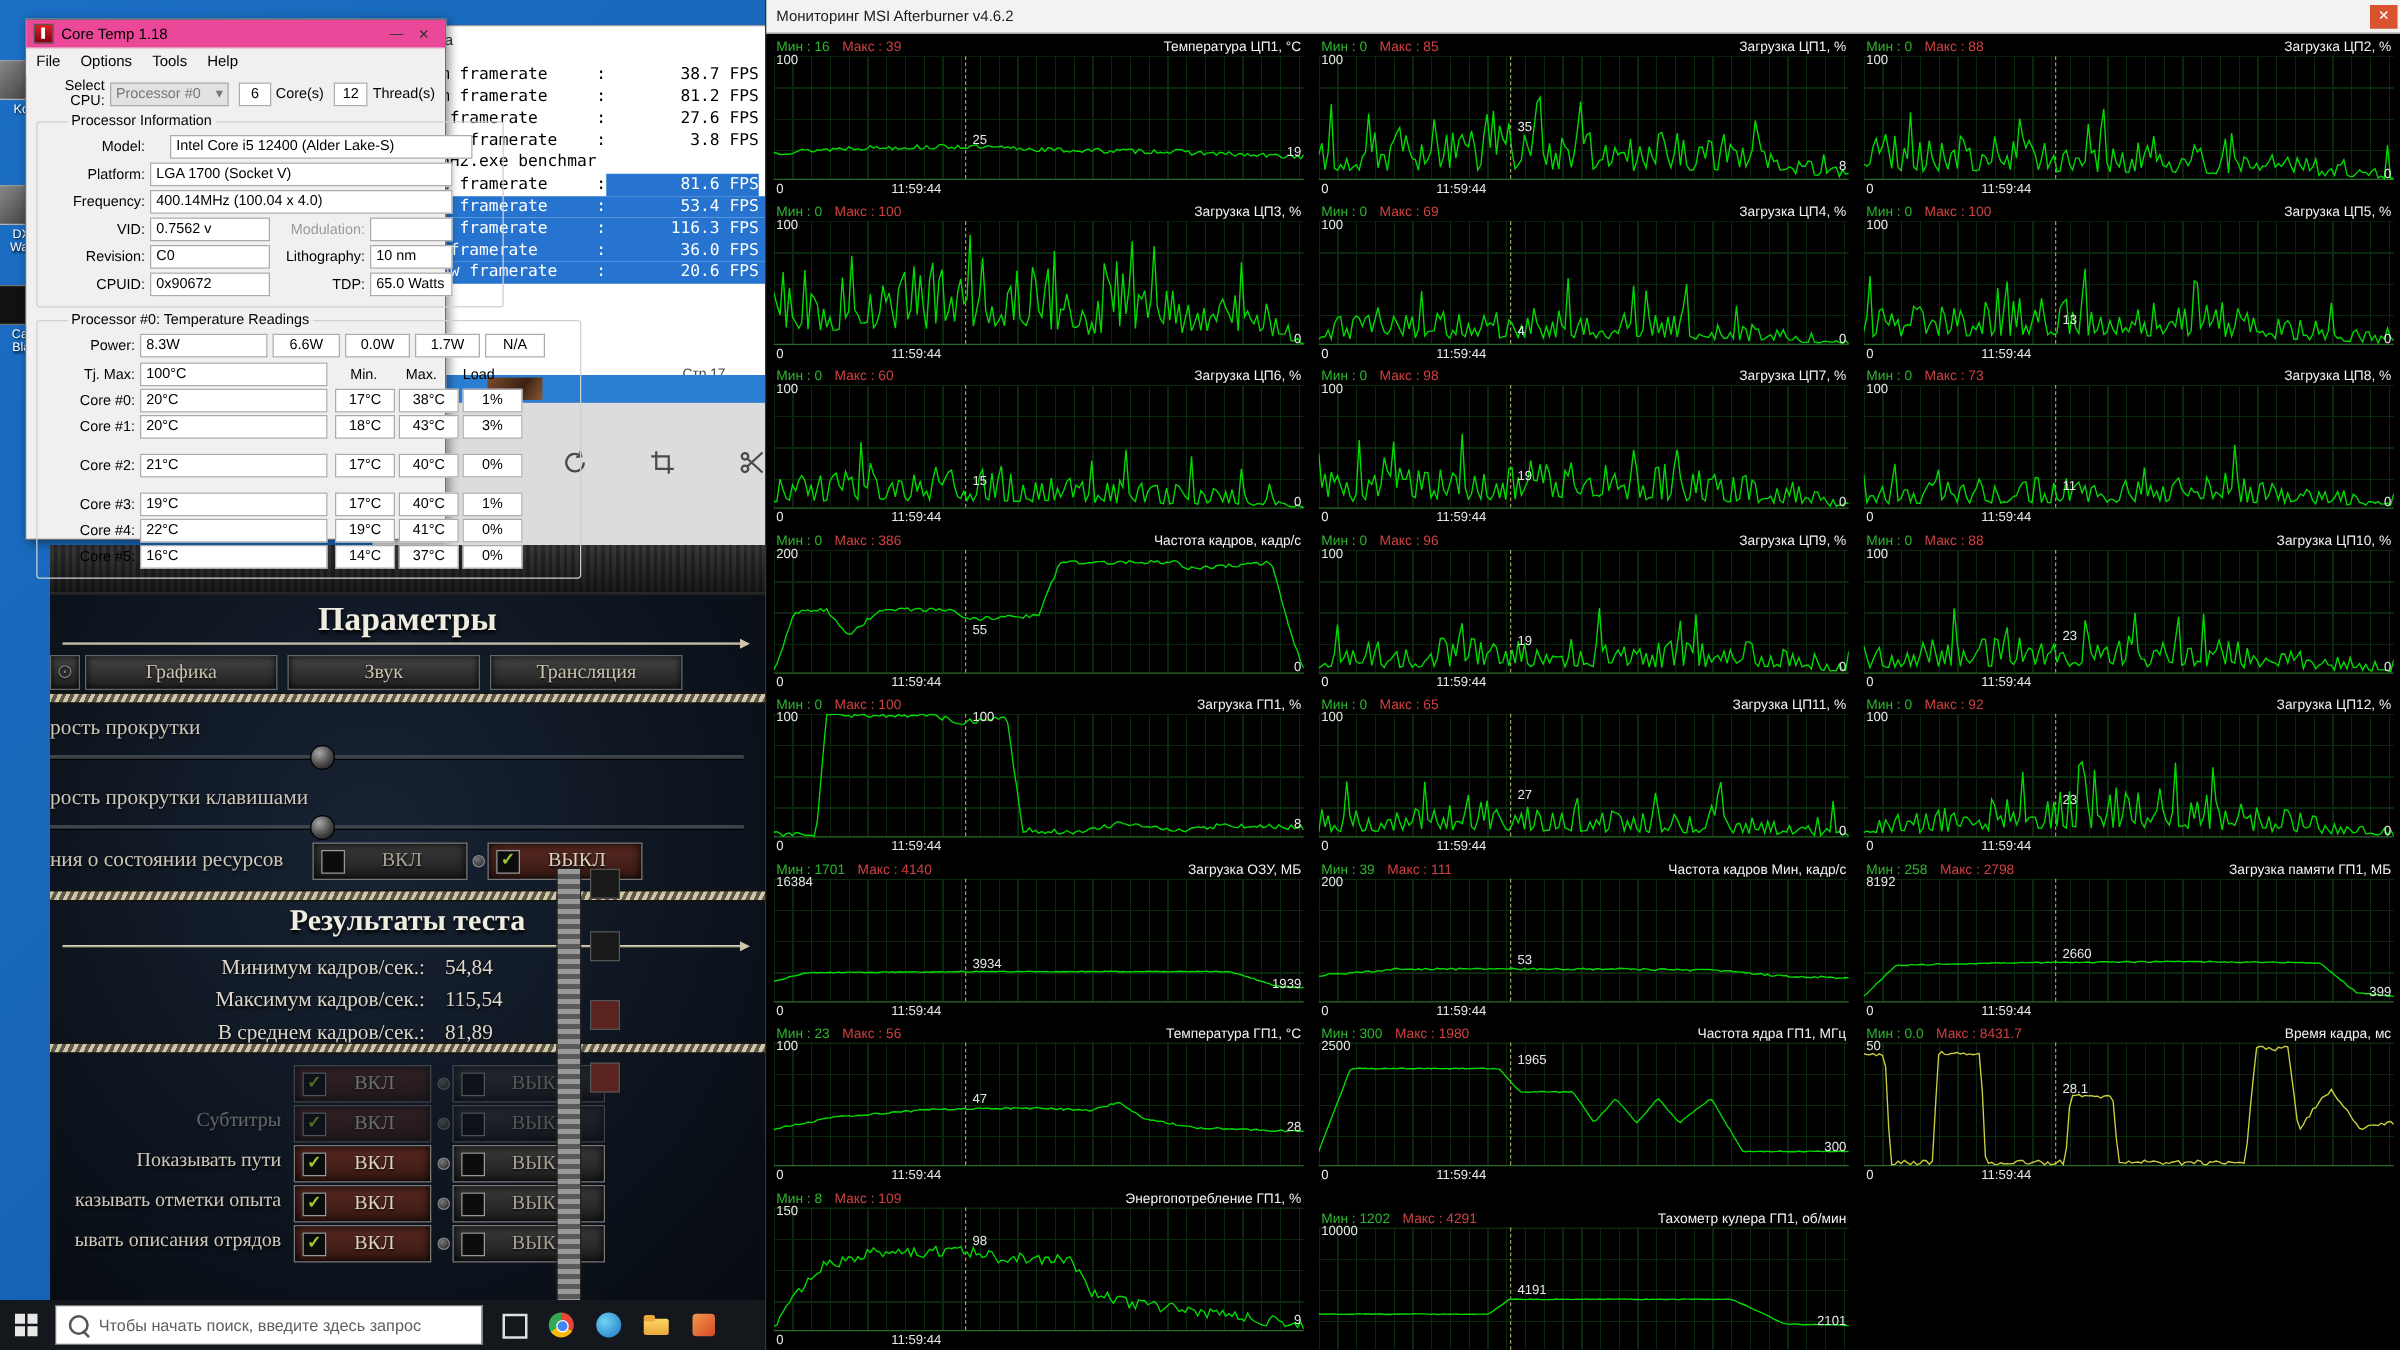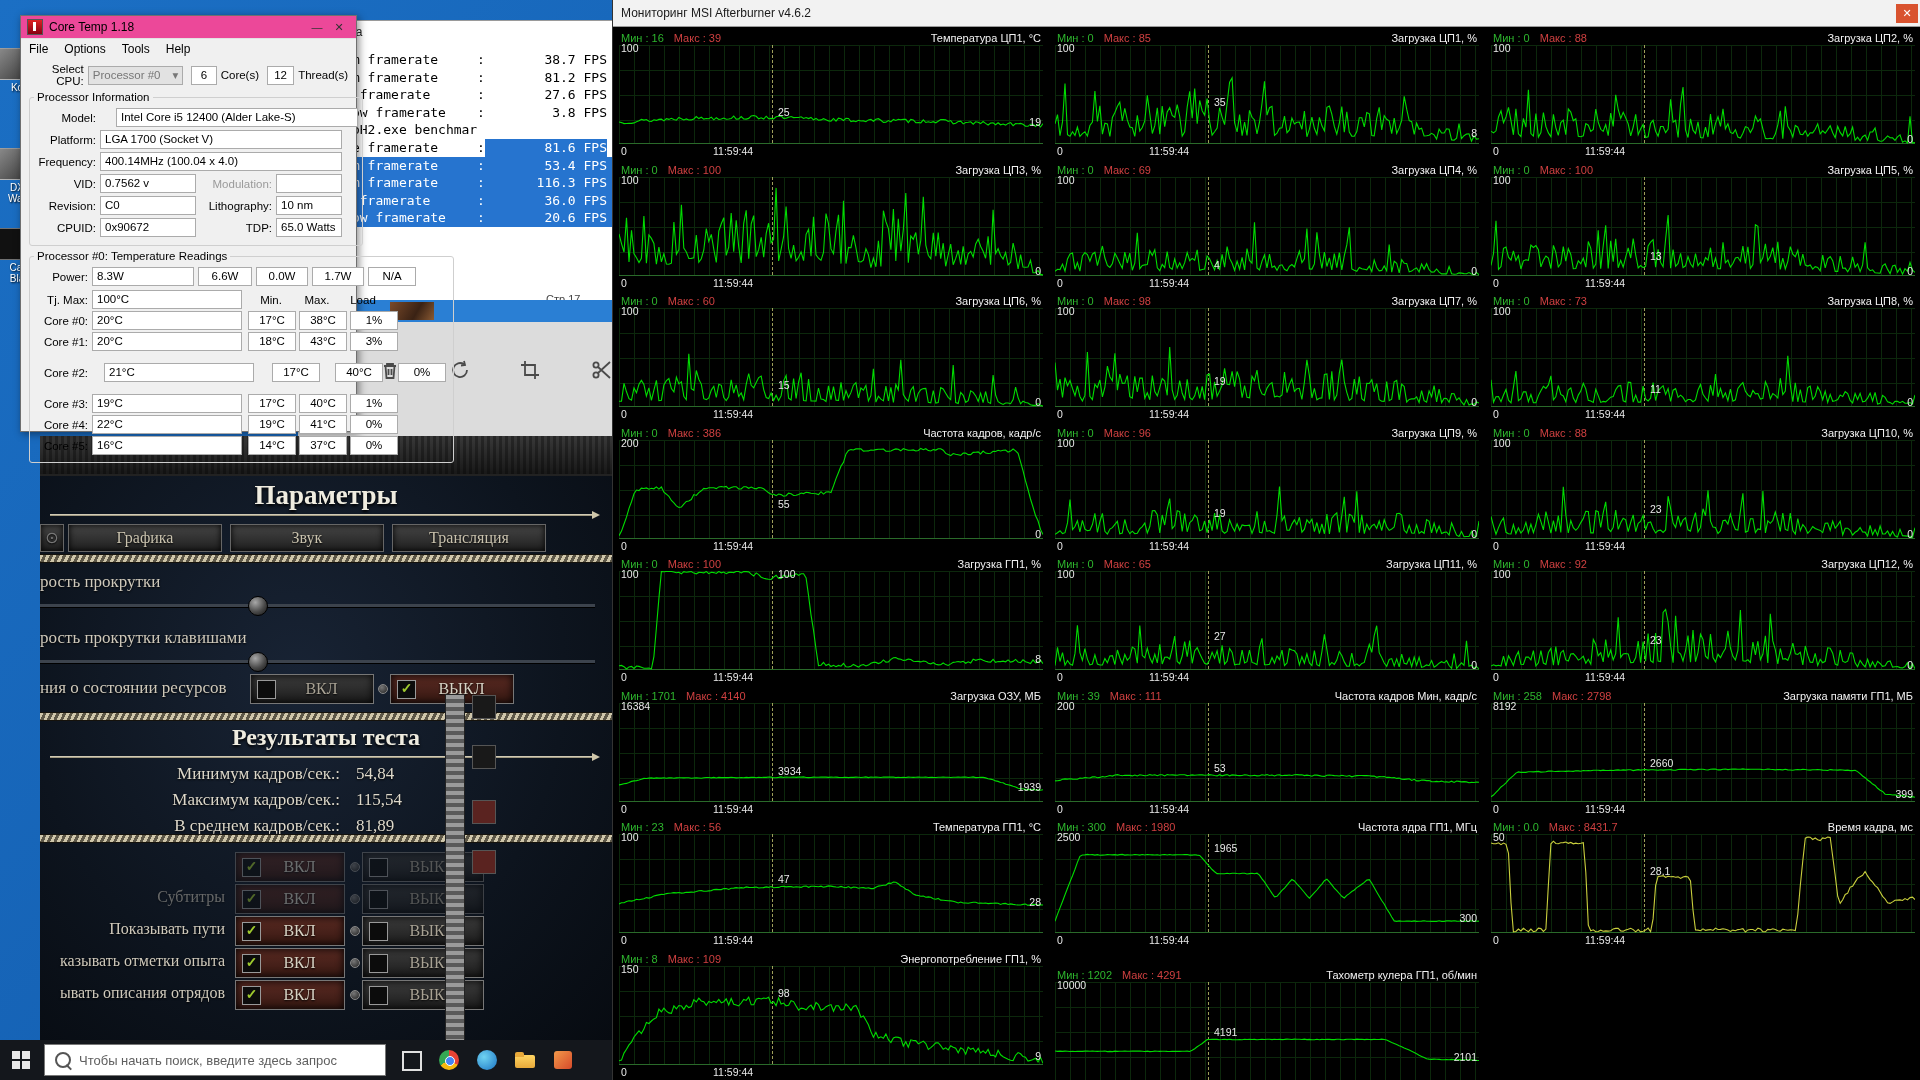--- a/index.html
+++ b/index.html
@@ -39,21 +39,21 @@
   #coretemp .tlogo:after{content:"";position:absolute;left:5px;top:2px;width:3px;height:9px;background:#fff;}
   #coretemp .ttl{flex:1;font-size:12px;}
   #coretemp .wbtn{width:22px;text-align:center;color:#333;font-size:11px;}
   #coretemp .menu{display:flex;gap:16px;padding:3px 8px 4px;font-size:12px;background:#f0f0f0;}
   .ct-row{display:flex;align-items:center;margin:3px 8px;}
   .ct-lab{text-align:right;margin-right:4px;}
   .ct-field{background:#fff;border:1px solid #ababab;padding:1px 4px;height:15px;line-height:15px;
             white-space:nowrap;overflow:hidden;}
   .ct-dd{background:#e2e2e2;color:#777;border:1px solid #ababab;padding:1px 4px;height:15px;line-height:15px;
          display:flex;justify-content:space-between;}
-  fieldset{border:1px solid #cfcfcf;border-radius:3px;margin:4px 8px;padding:2px 4px 5px;}
+  fieldset{border:1px solid #cfcfcf;border-radius:3px;margin:4px 8px;padding:2px 24px 5px;}
   legend{font-size:11.5px;padding:0 3px;}
   .gray{color:#9a9a9a;}
   
   #game{left:40px;top:436px;width:572px;height:604px;z-index:12;overflow:hidden;
         background:radial-gradient(ellipse at 45% 40%,#182334 0%,#0d141e 60%,#070b11 100%);
         font-family:"Liberation Serif",serif;color:#d8d3c4;}
   #game .topband{position:absolute;left:0;top:0;right:0;height:38px;
         background:repeating-linear-gradient(90deg,#6b6b6b 0 3px,#4a4a4a 3px 6px),linear-gradient(#888,#3a3a3a);
         background-blend-mode:multiply;border-bottom:2px solid #222;}
   .rope{position:absolute;left:0;right:0;height:7px;
@@ -257,21 +257,21 @@
           <span class="ct-field" style="width: 38px; margin-right: 3px; text-align: center;">38°C</span>
           <span class="ct-field" style="width: 38px; margin-right: 3px; text-align: center;">1%</span>
         </div>
         <div class="ct-row" style="margin: 2px 0px;">
           <span class="ct-lab" style="width: 54px;">Core #1:</span>
           <span class="ct-field" style="width: 140px; margin-right: 6px;">20°C</span>
           <span class="ct-field" style="width: 38px; margin-right: 3px; text-align: center;">18°C</span>
           <span class="ct-field" style="width: 38px; margin-right: 3px; text-align: center;">43°C</span>
           <span class="ct-field" style="width: 38px; margin-right: 3px; text-align: center;">3%</span>
         </div>
-        <div class="ct-row" style="margin: 12px 0px; gap: 12px;">
+        <div class="ct-row" style="margin: 12px 0px;">
           <span class="ct-lab" style="width: 54px;">Core #2:</span>
           <span class="ct-field" style="width: 140px; margin-right: 6px;">21°C</span>
           <span class="ct-field" style="width: 38px; margin-right: 3px; text-align: center;">17°C</span>
           <span class="ct-field" style="width: 38px; margin-right: 3px; text-align: center;">40°C</span>
           <span class="ct-field" style="width: 38px; margin-right: 3px; text-align: center;">0%</span>
         </div>
         <div class="ct-row" style="margin: 2px 0px;">
           <span class="ct-lab" style="width: 54px;">Core #3:</span>
           <span class="ct-field" style="width: 140px; margin-right: 6px;">19°C</span>
           <span class="ct-field" style="width: 38px; margin-right: 3px; text-align: center;">17°C</span>

